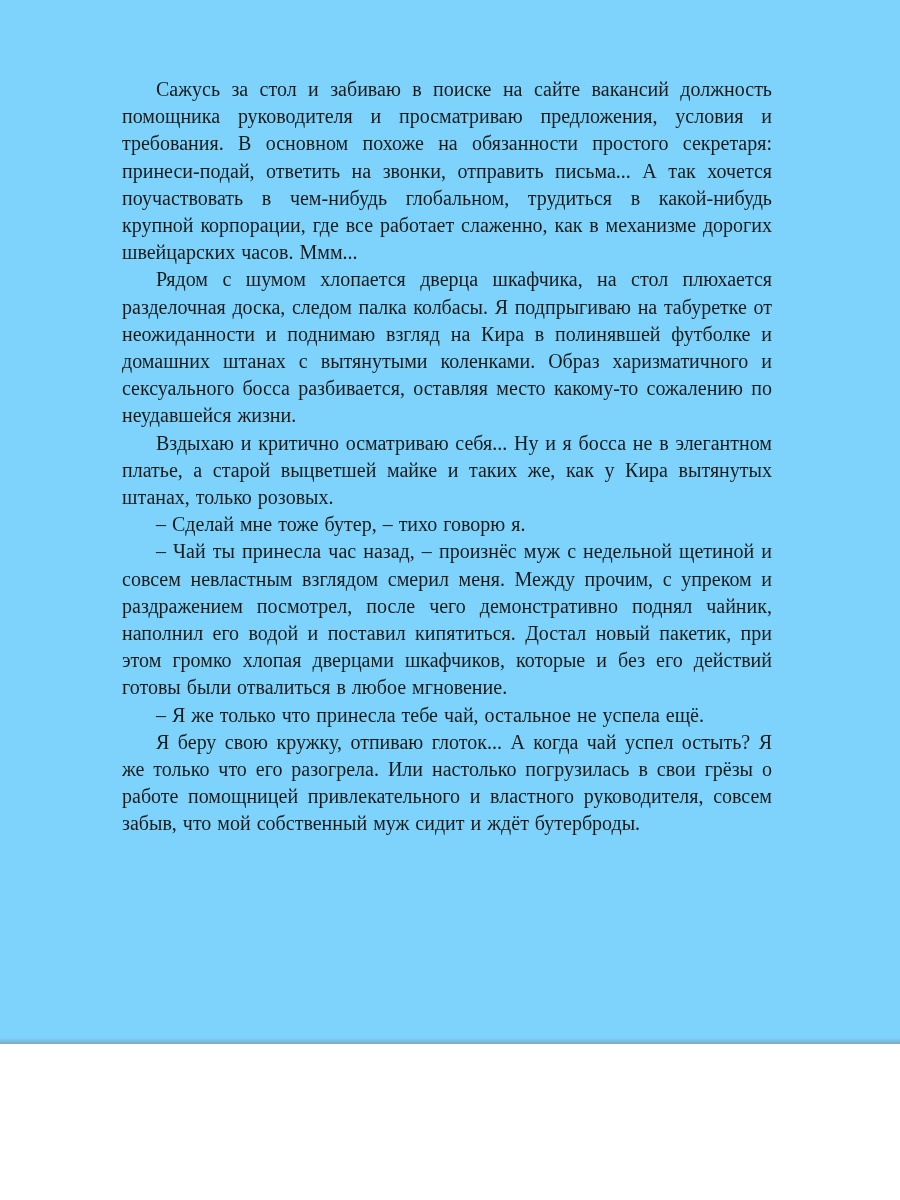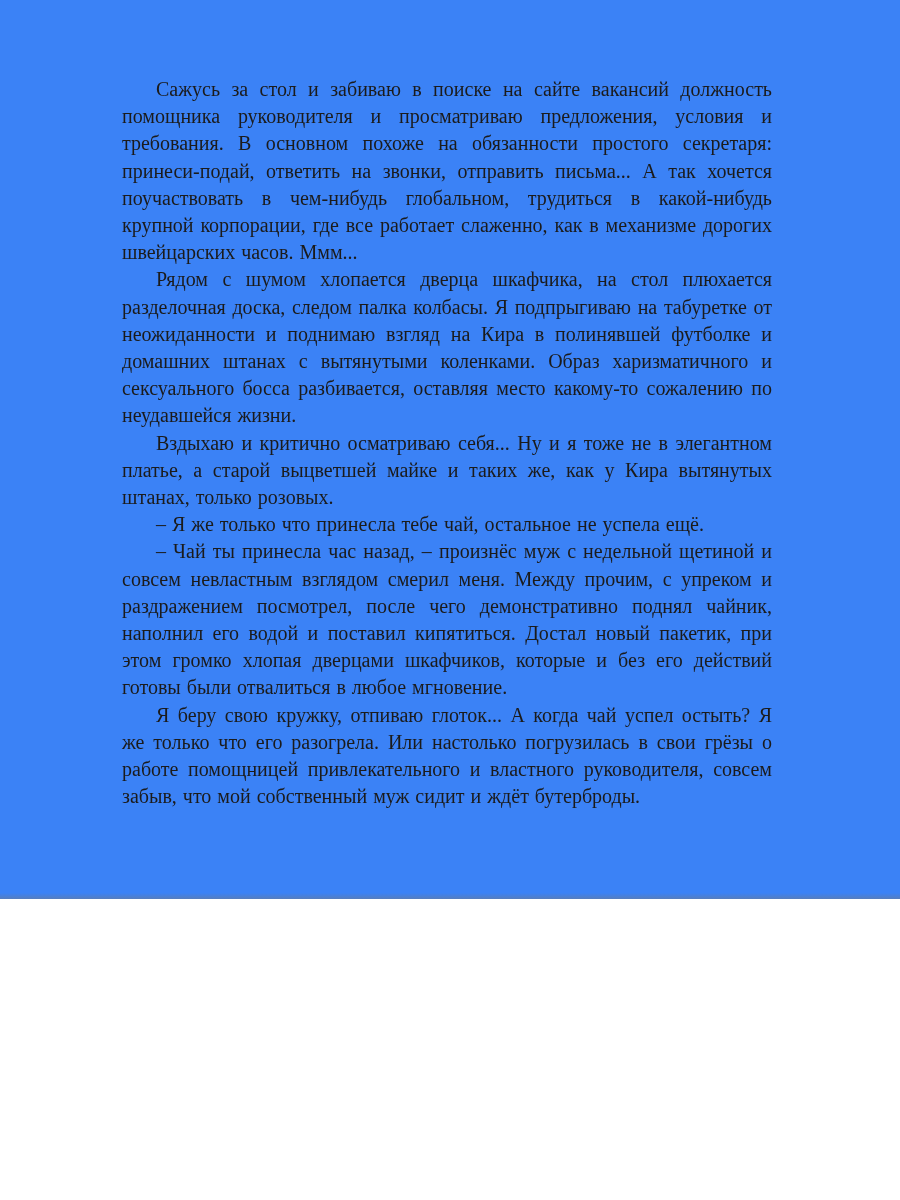--- a/index.html
+++ b/index.html
@@ -3,22 +3,22 @@
   <meta charset="utf-8">
   <style>
     html, body {
       margin: 0;
       padding: 0;
       background: #ffffff;
     }
     .book-page {
       position: relative;
       width: 900px;
-      height: 899px;
-      background: #3b82f6;
+      height: 1044px;
+      background: #7dd3fc;
       overflow: hidden;
       font-family: "Liberation Serif", "DejaVu Serif", serif;
       color: #1b1b1b;
     }
     .text-block {
       position: absolute;
       left: 122px;
       top: 76px;
       width: 650px;
       font-size: 20px;
@@ -52,23 +52,24 @@
     }
   </style>
 </head>
 <body>
 
 <div class="book-page">
 
   <div class="text-block">
     <p>Сажусь за стол и забиваю в поиске на сайте вакансий должность помощника руководителя и просматриваю предложения, условия и требования. В основном похоже на обязанности простого секретаря: принеси-подай, ответить на звонки, отправить письма... А так хочется поучаствовать в чем-нибудь глобальном, трудиться в какой-нибудь крупной корпорации, где все работает слаженно, как в механизме дорогих швейцарских часов. Ммм...</p>
     <p>Рядом с шумом хлопается дверца шкафчика, на стол плюхается разделочная доска, следом палка колбасы. Я подпрыгиваю на табуретке от неожиданности и поднимаю взгляд на Кира в полинявшей футболке и домашних штанах с вытянутыми коленками. Образ харизматичного и сексуального босса разбивается, оставляя место какому-то сожалению по неудавшейся жизни.</p>
-    <p>Вздыхаю и критично осматриваю себя... Ну и я тоже не в элегантном платье, а старой выцветшей майке и таких же, как у Кира вытянутых штанах, только розовых.</p>
+    <p>Вздыхаю и критично осматриваю себя... Ну и я босса не в элегантном платье, а старой выцветшей майке и таких же, как у Кира вытянутых штанах, только розовых.</p>
+    <p>– Сделай мне тоже бутер, – тихо говорю я.</p>
+    <p>– Чай ты принесла час назад, – произнёс муж с недельной щетиной и совсем невластным взглядом смерил меня. Между прочим, с упреком и раздражением посмотрел, после чего демонстративно поднял чайник, наполнил его водой и поставил кипятиться. Достал новый пакетик, при этом громко хлопая дверцами шкафчиков, которые и без его действий готовы были отвалиться в любое мгновение.</p>
     <p>– Я же только что принесла тебе чай, остальное не успела ещё.</p>
-    <p>– Чай ты принесла час назад, – произнёс муж с недельной щетиной и совсем невластным взглядом смерил меня. Между прочим, с упреком и раздражением посмотрел, после чего демонстративно поднял чайник, наполнил его водой и поставил кипятиться. Достал новый пакетик, при этом громко хлопая дверцами шкафчиков, которые и без его действий готовы были отвалиться в любое мгновение.</p>
     <p>Я беру свою кружку, отпиваю глоток... А когда чай успел остыть? Я же только что его разогрела. Или настолько погрузилась в свои грёзы о работе помощницей привлекательного и властного руководителя, совсем забыв, что мой собственный муж сидит и ждёт бутерброды.</p>
   </div>
 
   <div class="page-number">10</div>
 
   <div class="page-edge-shadow"></div>
 
 </div>
 
 </body></html>

